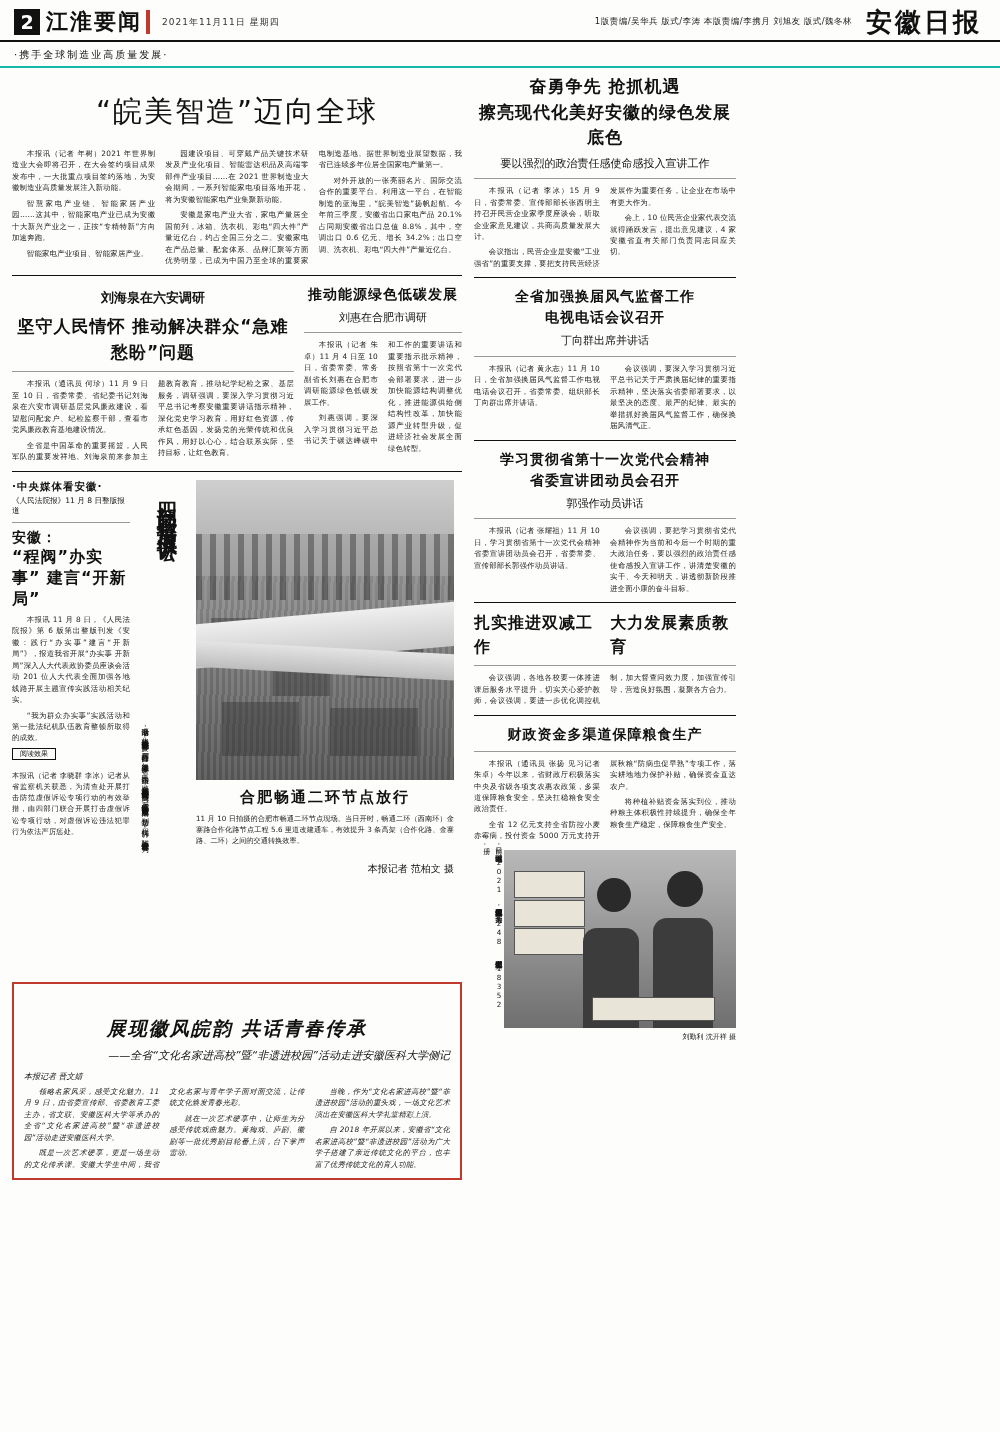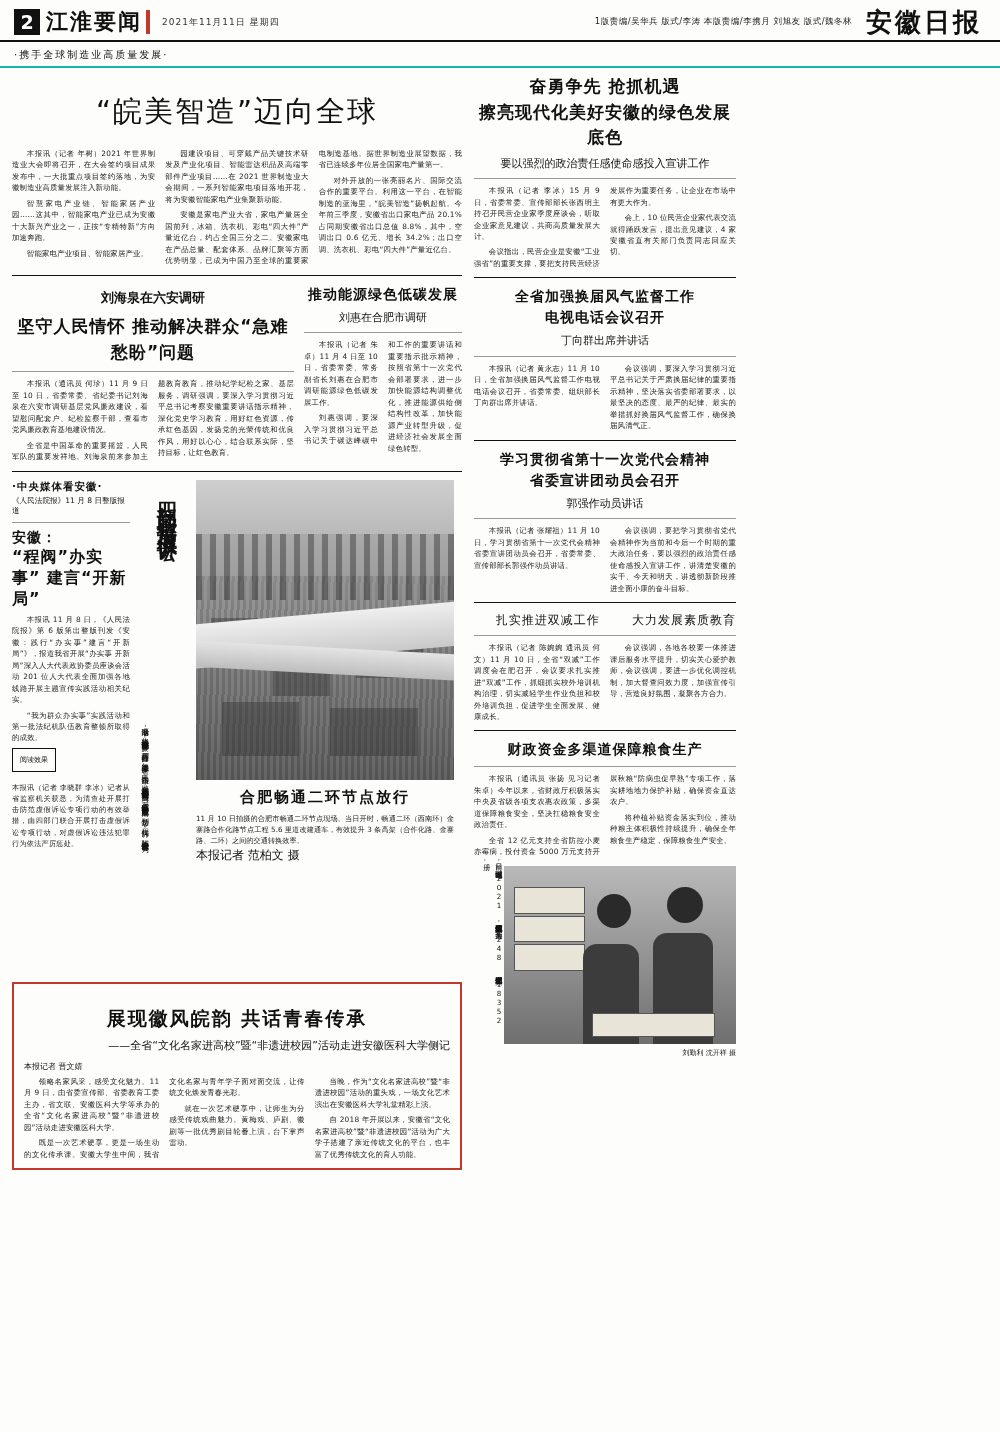--- a/index.html
+++ b/index.html
@@ -50,21 +50,21 @@
     text-align:center;font-size:29px;font-weight:normal;letter-spacing:2px;
     margin:18px 0 16px 0;
   }
   .headline-l{
     text-align:center;font-size:17px;font-weight:bold;letter-spacing:1px;line-height:1.5;
   }
   .headline-m{
     text-align:center;font-size:14px;font-weight:bold;letter-spacing:1px;line-height:1.5;
   }
   .headline-s{
-    text-align:right;font-size:12px;font-weight:normal;letter-spacing:1px;line-height:1.5;
+    text-align:left;font-size:16px;font-weight:bold;letter-spacing:1px;line-height:1.5;
   }
   .subhead{
     text-align:center;font-size:11px;line-height:1.6;margin:4px 0 6px 0;
   }
 
   .rule{border-top:1px solid #111;margin:8px 0;}
   .rule-thin{border-top:1px solid #999;margin:6px 0;}
 
   .body-cols-3{column-count:3;column-gap:10px;}
   .body-cols-2{column-count:2;column-gap:10px;}
@@ -88,25 +88,25 @@
     background:repeating-linear-gradient(90deg,rgba(60,60,60,.55) 0 6px,rgba(140,140,140,.35) 6px 14px);}
   .photo .road{position:absolute;top:44%;left:-10%;width:130%;height:44px;
     background:linear-gradient(180deg,#efefef,#c9c9c9);transform:rotate(-5deg);}
   .photo .road2{position:absolute;top:56%;left:-12%;width:130%;height:26px;
     background:linear-gradient(180deg,#e4e4e4,#bdbdbd);transform:rotate(3deg);}
   .photo .block{position:absolute;background:rgba(55,55,55,.45);}
   .photo-caption{
     text-align:center;font-size:15px;font-weight:bold;letter-spacing:2px;margin:8px 0 6px;
   }
   .photo-note{font-size:7.2px;line-height:1.55;text-align:justify;color:#222;}
-  .photo-credit{font-size:12px;text-align:left;margin-top:1px;}
+  .photo-credit{font-size:10px;text-align:right;margin-top:16px;}
 
   
   .feature-box{
-    border:2px solid #c0392b;padding:16px 10px 8px 10px;margin-top:10px;box-sizing:border-box;
+    border:2px solid #c0392b;padding:26px 10px 8px 10px;margin-top:10px;box-sizing:border-box;font-style:italic;
   }
   .feature-title{
     text-align:center;font-size:19px;font-weight:bold;letter-spacing:2px;margin:6px 0 6px;
   }
   .feature-sub{
     text-align:right;font-size:11px;margin-bottom:8px;
   }
   .byline{font-size:8px;margin-bottom:4px;}
 
   
@@ -114,21 +114,21 @@
     writing-mode:vertical-rl;text-orientation:upright;
     font-size:20px;font-weight:bold;letter-spacing:4px;line-height:1.25;
     height:230px;margin:6px auto;
   }
   .vtext{
     writing-mode:vertical-rl;text-orientation:upright;
     font-size:7.4px;line-height:1.7;height:250px;letter-spacing:.5px;
   }
 
   
-  .box-grey{border:1px solid #111;padding:6px;box-sizing:border-box;}
+  .box-grey{border:1px solid #111;box-sizing:border-box;}
   .tag-title{font-size:10.5px;font-weight:bold;letter-spacing:1px;}
 
   
   .photo2{
     width:100%;height:178px;margin-top:8px;position:relative;overflow:hidden;
     background:linear-gradient(180deg,#b9b9b9,#6f6f6f);
   }
   .photo2 .p-person{position:absolute;bottom:0;background:#3c3c3c;border-radius:14px 14px 0 0;}
   .photo2 .p-head{position:absolute;background:#2a2a2a;border-radius:50%;}
   .photo2 .p-stack{position:absolute;background:#e8e4d8;border:1px solid #555;}
@@ -292,21 +292,20 @@
       </div>
 
       <div class="rule"></div>
 
       <div class="flexrow" style="justify-content:space-between;">
         <div class="headline-s" style="width:48%;">扎实推进双减工作</div>
         <div class="headline-s" style="width:48%;">大力发展素质教育</div>
       </div>
       <div class="rule-thin"></div>
       <div class="bodytext body-cols-2">
-        <p>本报讯（记者 陈婉婉 通讯员 何文）11 月 10 日，全省“双减”工作调度会在肥召开，会议要求扎实推进“双减”工作，抓细抓实校外培训机构治理，切实减轻学生作业负担和校外培训负担，促进学生全面发展、健康成长。</p>
         <p>会议强调，各地各校要一体推进课后服务水平提升，切实关心爱护教师，会议强调，要进一步优化调控机制，加大督查问效力度，加强宣传引导，营造良好氛围，凝聚各方合力。</p>
       </div>
 
       <div class="rule"></div>
 
       <div class="headline-m">财政资金多渠道保障粮食生产</div>
       <div class="rule-thin"></div>
       <div class="bodytext body-cols-2">
         <p>本报讯（通讯员 张扬 见习记者 朱卓）今年以来，省财政厅积极落实中央及省级各项支农惠农政策，多渠道保障粮食安全，坚决扛稳粮食安全政治责任。</p>
         <p>全省 12 亿元支持全省防控小麦赤霉病，投付资金 5000 万元支持开展秋粮“防病虫促早熟”专项工作，落实耕地地力保护补贴，确保资金直达农户。</p>

